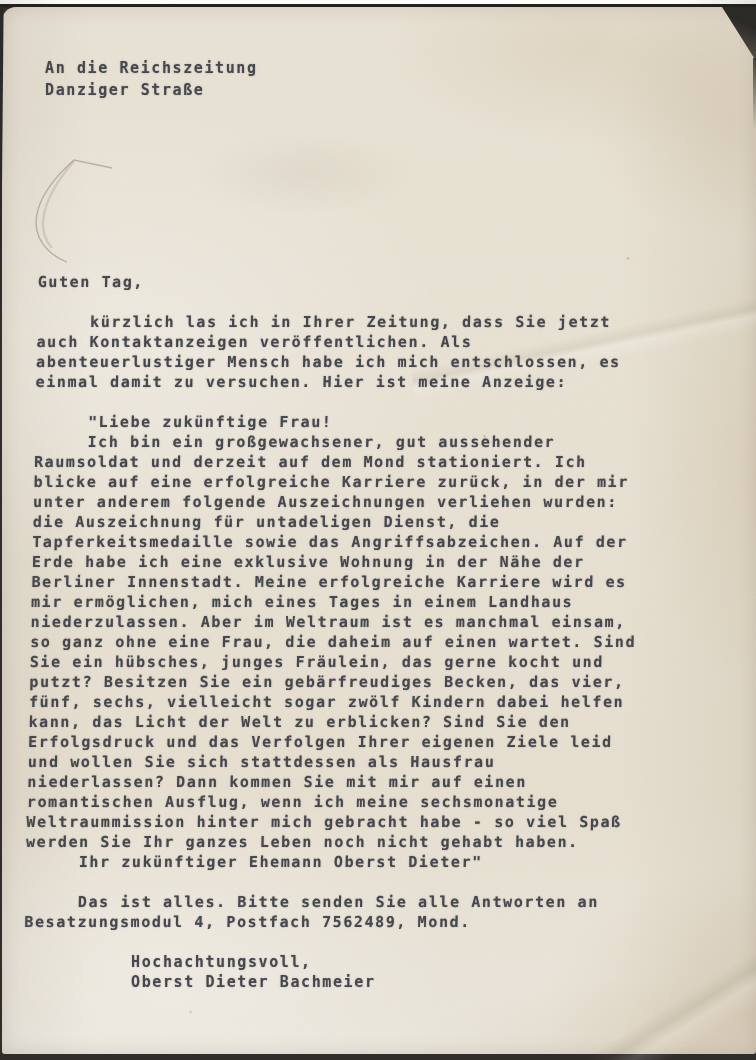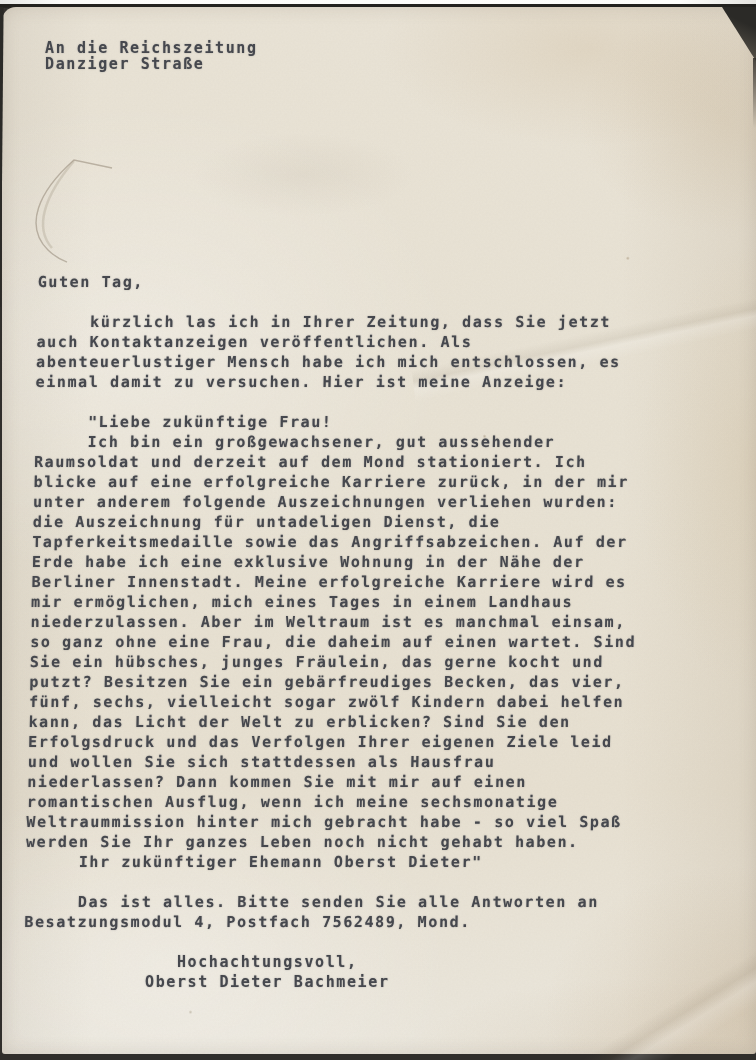--- a/index.html
+++ b/index.html
@@ -68,23 +68,23 @@
     margin: 0;
     position: absolute;
     font-family: "DejaVu Sans Mono", "Liberation Mono", monospace;
     font-size: 15px;
     font-weight: 700;
     color: #46484e;
     text-shadow: 0 0 1.5px rgba(72,74,80,0.45);
     letter-spacing: 1.6px;
     white-space: pre;
   }
-  .recipient { left: 45px; top: 40px; line-height: 16px; }
+  .recipient { left: 45px; top: 57px; line-height: 22px; }
   .letter-body { left: 38px; top: 272px; line-height: 20px; transform: skewX(-1.2deg); transform-origin: 0 0; }
-  .letter-closing { left: 145px; top: 952px; line-height: 20px; text-align: center; }
+  .letter-closing { left: 131px; top: 952px; line-height: 20px; }
 </style>
 </head>
 <body>
 
 <div class="top-strip"></div>
 <div class="backdrop-band"></div>
 
 <div class="paper"></div>
 
 <svg class="paper-noise" width="754" height="1047">

